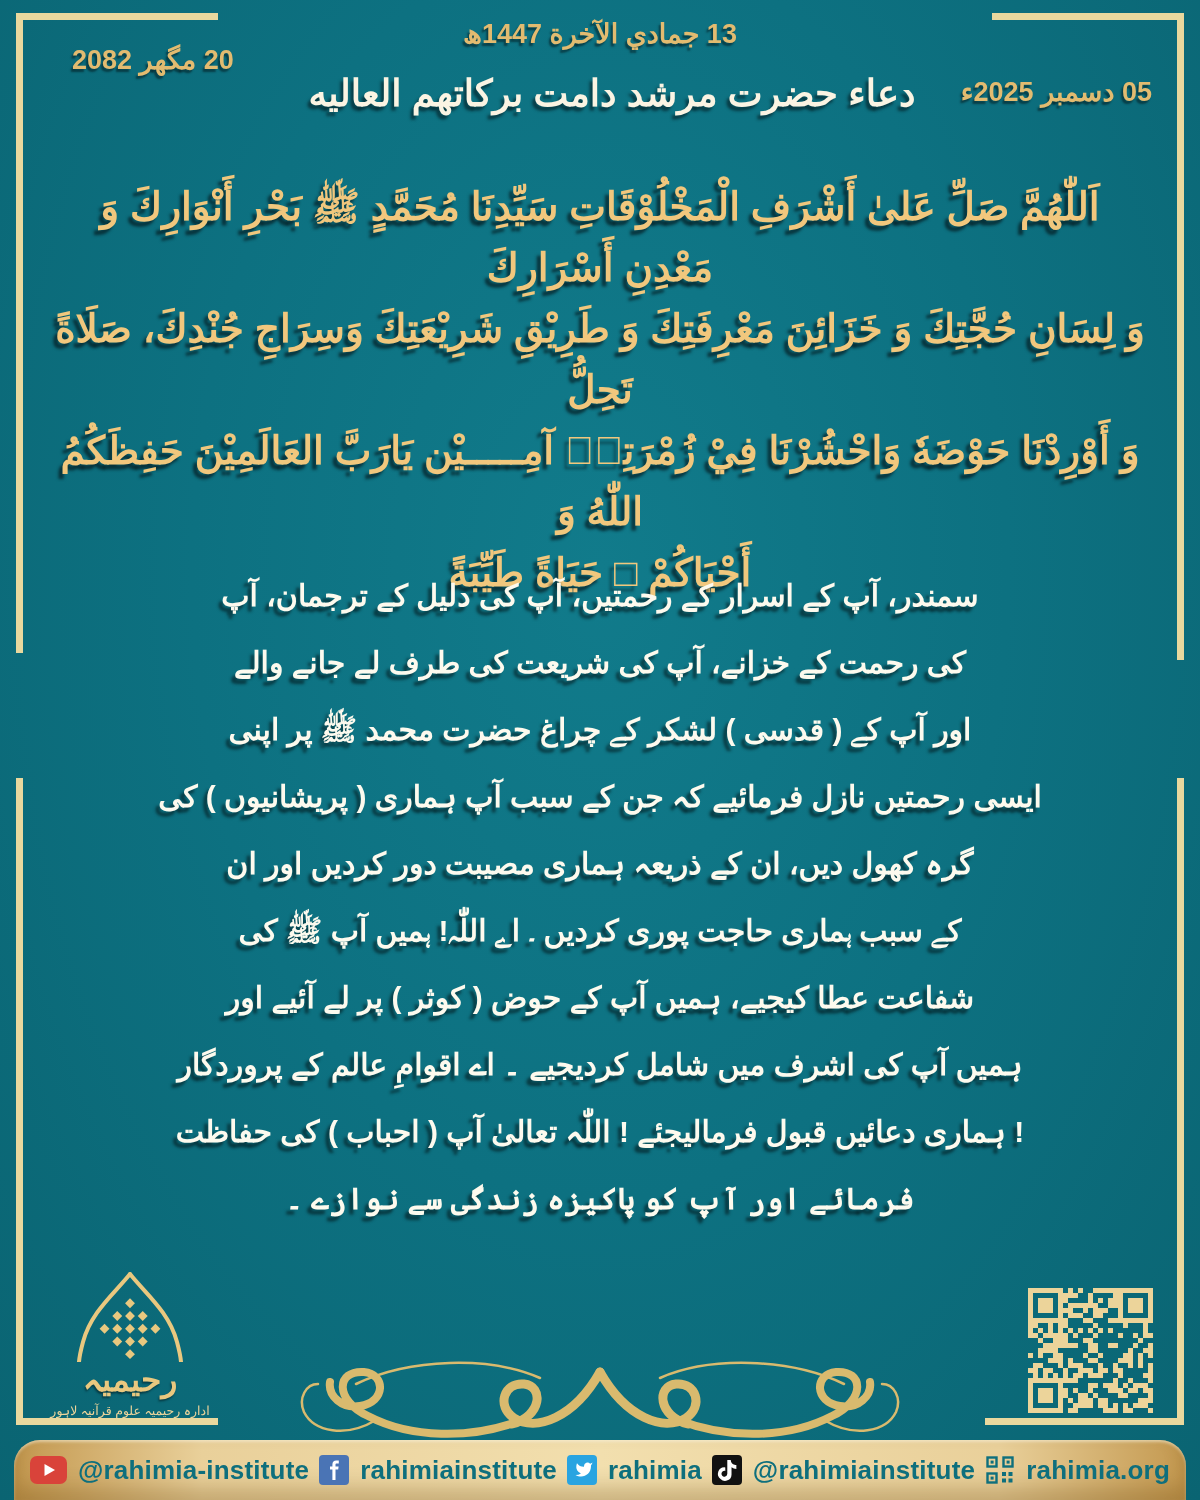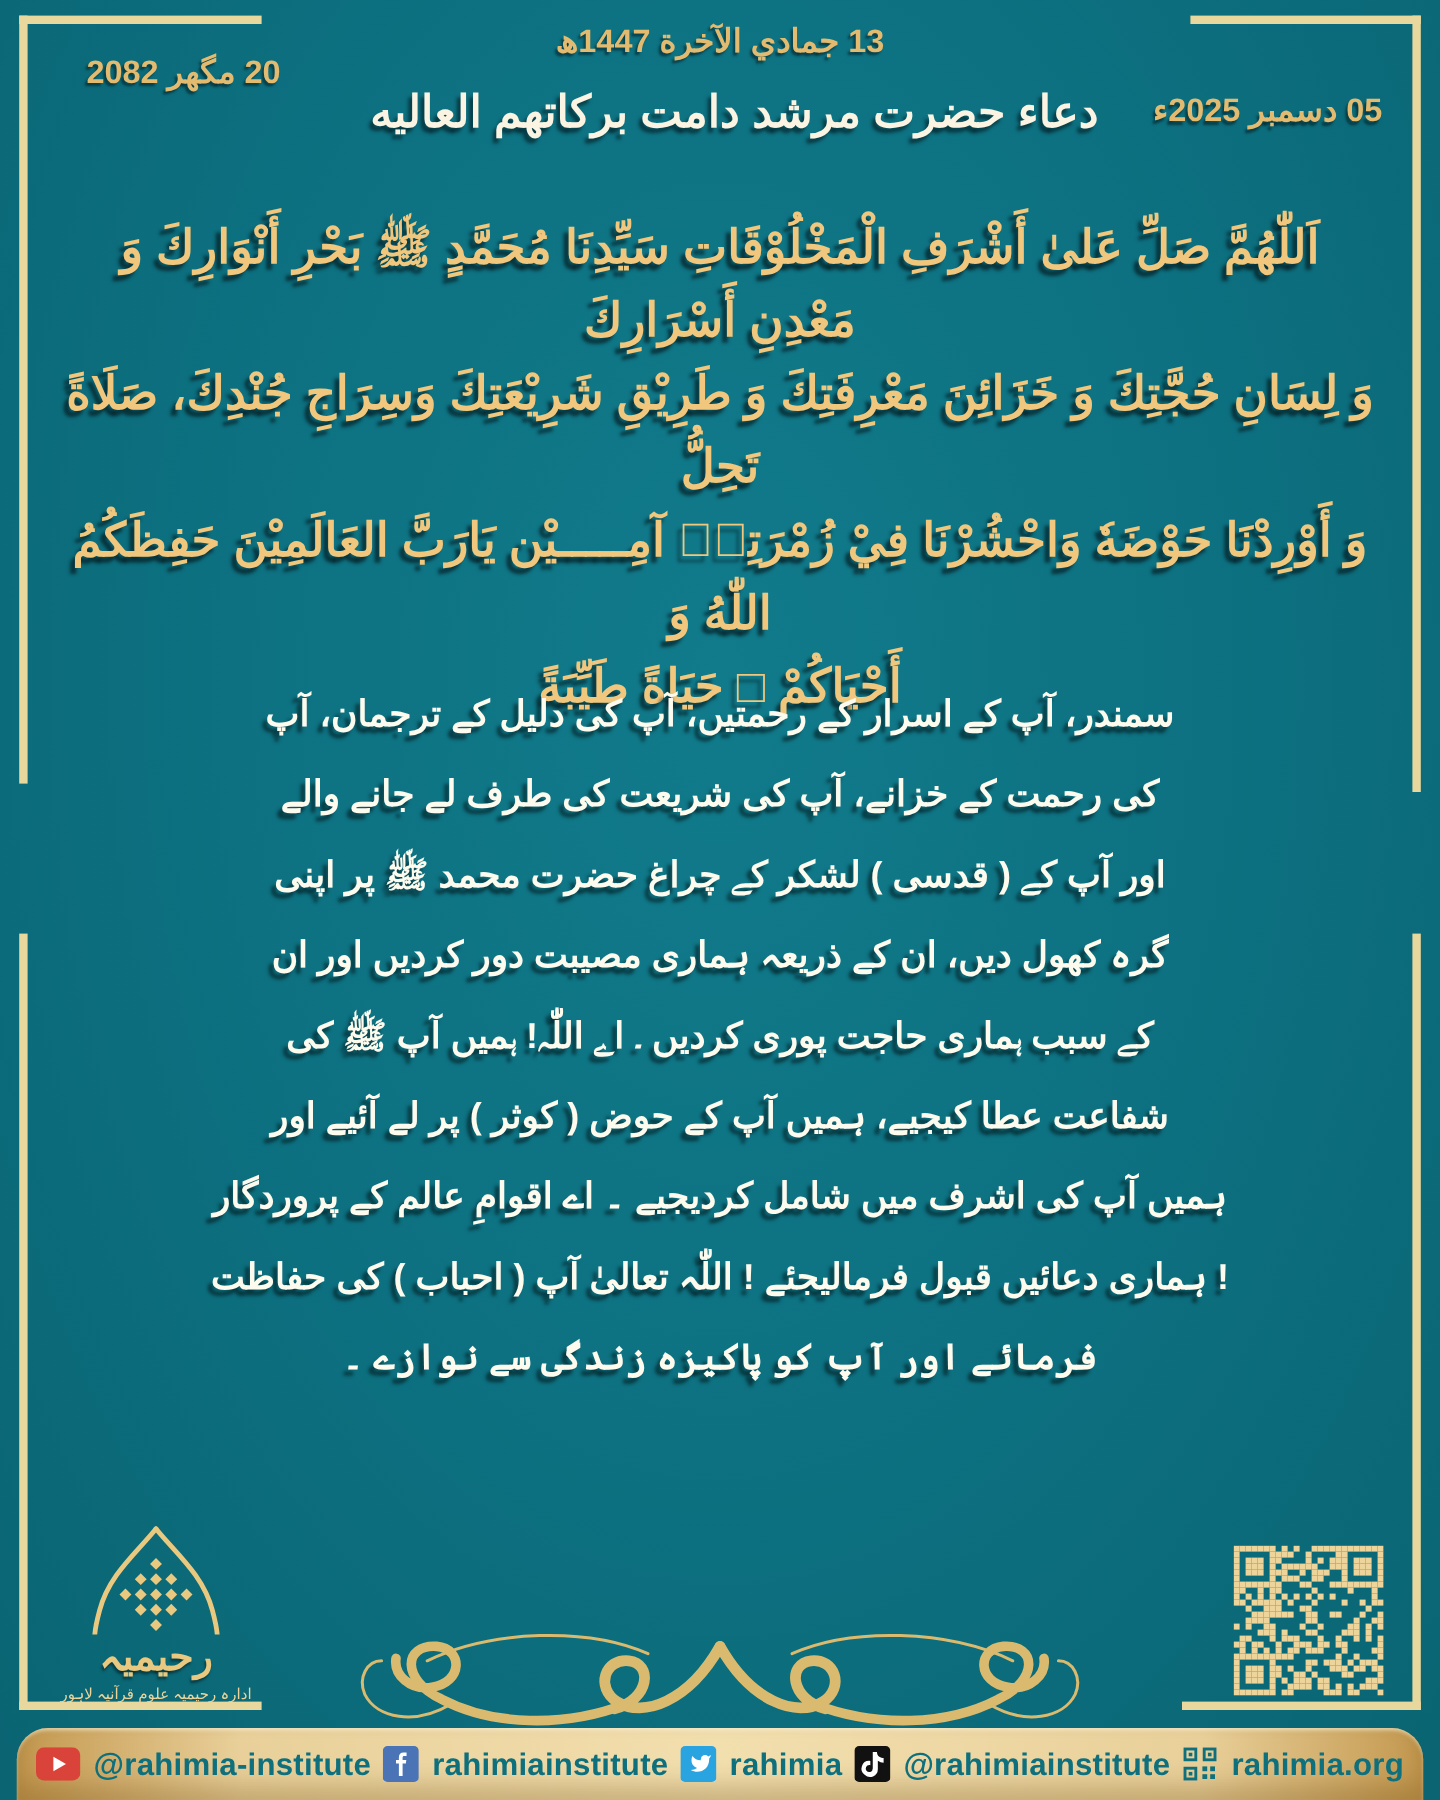--- a/index.html
+++ b/index.html
@@ -72,20 +72,21 @@
     <div>اَللّٰهُمَّ صَلِّ عَلیٰ أَشْرَفِ الْمَخْلُوْقَاتِ سَیِّدِنَا مُحَمَّدٍ ﷺ بَحْرِ أَنْوَارِكَ وَ مَعْدِنِ أَسْرَارِكَ</div>
     <div>وَ لِسَانِ حُجَّتِكَ وَ خَزَائِنَ مَعْرِفَتِكَ وَ طَرِيْقِ شَرِيْعَتِكَ وَسِرَاجِ جُنْدِكَ، صَلَاةً تَحِلُّ</div>
     <div>وَ أَوْرِدْنَا حَوْضَهٗ وَاحْشُرْنَا فِيْ زُمْرَتِهٖ آمِـــــیْن یَارَبَّ العَالَمِیْنَ حَفِظَكُمُ اللّٰهُ وَ</div>
     <div>أَحْيَاكُمْ □ حَيَاةً طَيِّبَةً</div>
   </div>
 
   <div class="urdu-block">
     <div>سمندر، آپ کے اسرار کے رحمتیں، آپ کی دلیل کے ترجمان، آپ</div>
     <div>کی رحمت کے خزانے، آپ کی شریعت کی طرف لے جانے والے</div>
     <div>اور آپ کے ( قدسی ) لشکر کے چراغ حضرت محمد ﷺ پر اپنی</div>
+    <div>ایسی رحمتیں نازل فرمائیے کہ جن کے سبب آپ ہماری ( پریشانیوں ) کی</div>
     <div>گرہ کھول دیں، ان کے ذریعہ ہماری مصیبت دور کردیں اور ان</div>
     <div>کے سبب ہماری حاجت پوری کردیں ۔ اے اللّٰہ! ہمیں آپ ﷺ کی</div>
     <div>شفاعت عطا کیجیے، ہمیں آپ کے حوض ( کوثر ) پر لے آئیے اور</div>
     <div>ہمیں آپ کی اشرف میں شامل کردیجیے ۔ اے اقوامِ عالم کے پروردگار</div>
     <div>! ہماری دعائیں قبول فرمالیجئے ! اللّٰہ تعالیٰ آپ ( احباب ) کی حفاظت</div>
     <div>فرمائے اور آپ کو پاکیزہ زندگی سے نوازے ۔</div>
   </div>
 
   <div class="logo-box">
     <svg width="170" height="92" viewBox="0 0 150 92">

